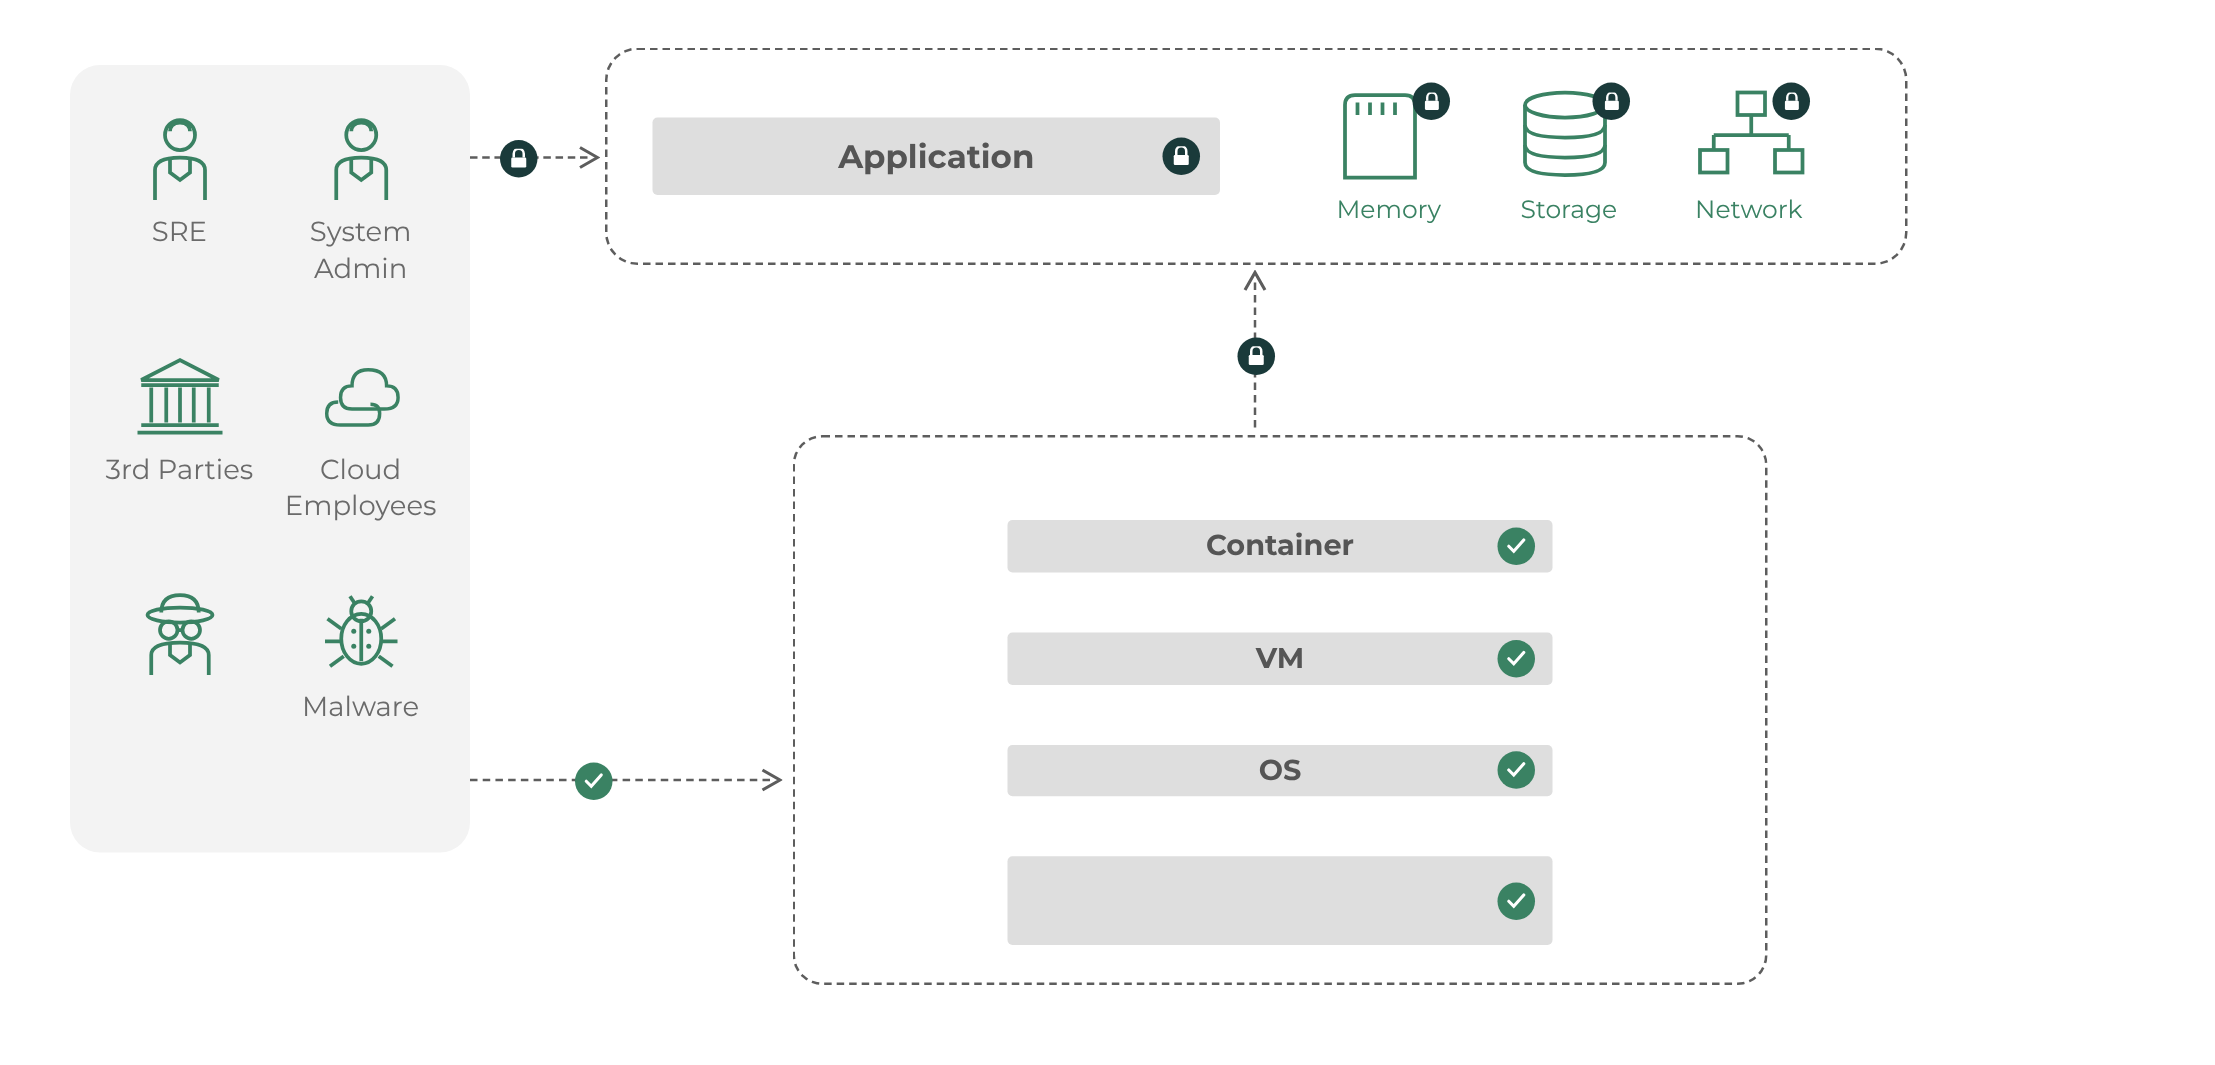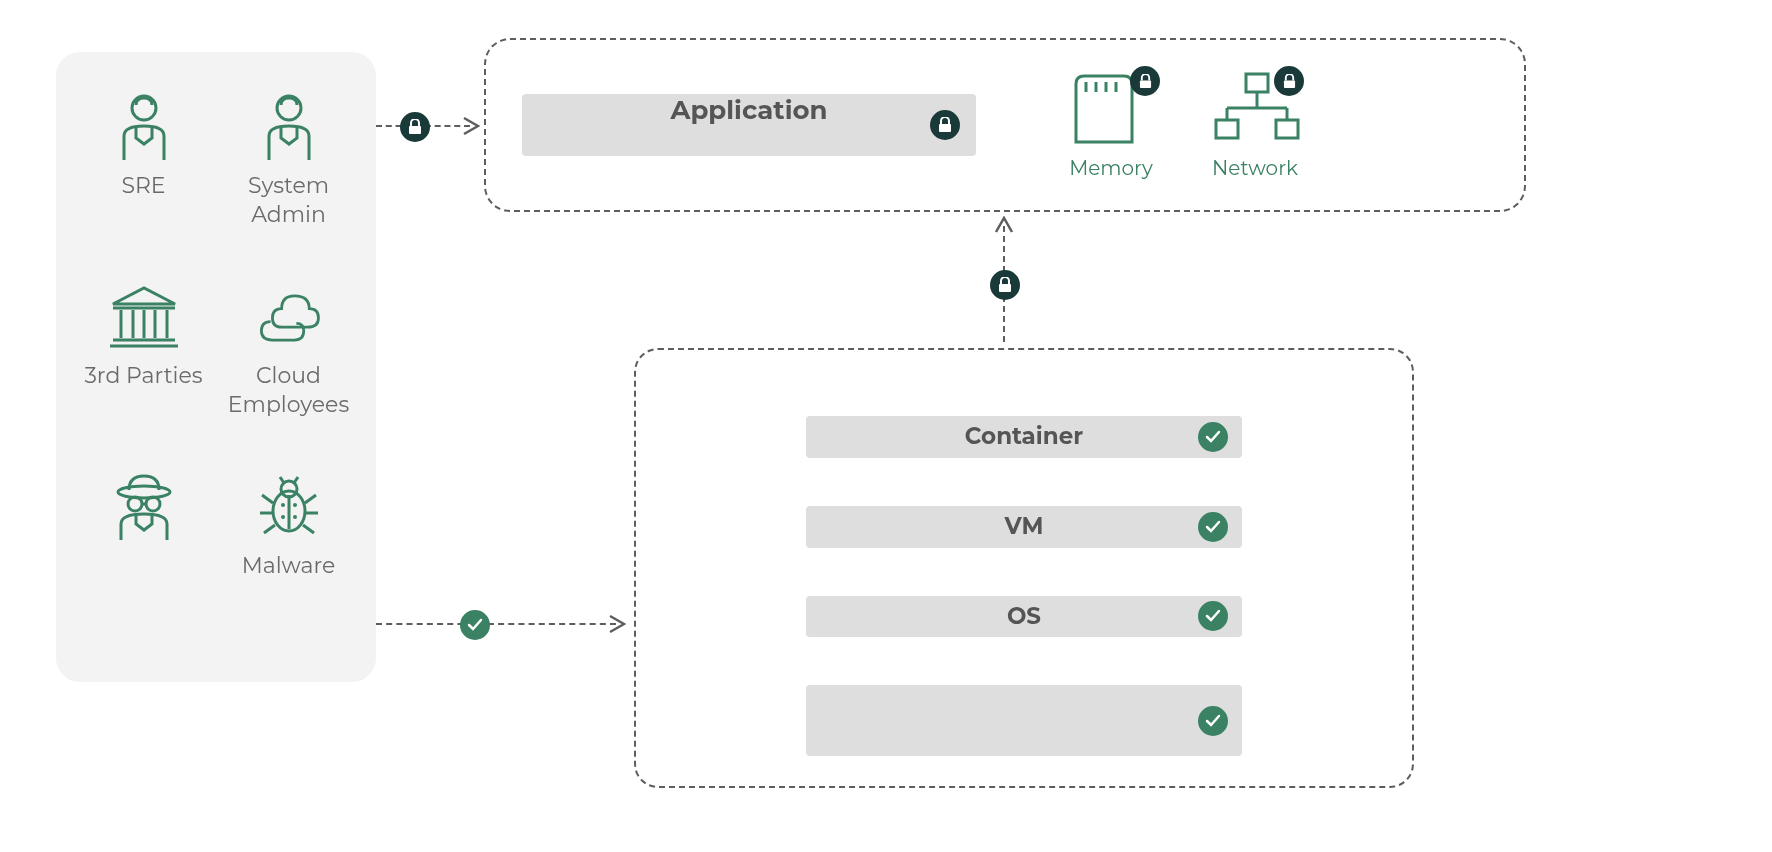--- a/index.html
+++ b/index.html
@@ -56,21 +56,21 @@
     align-items: center;
     padding: 0 36px;
     gap: 50px;
   }
   .application-pill {
     background: #dedede;
     border-radius: 4px;
     height: 62px;
     width: 454px;
     display: flex;
-    align-items: flex-start;
+    align-items: center;
     justify-content: center;
     position: relative;
   }
   .application-label {
     font-size: 26px;
     font-weight: 700;
     color: #555;
   }
   .lock-badge-dark {
     width: 30px;
@@ -260,20 +260,37 @@
           <svg width="13" height="15" viewBox="0 0 14 16">
               <path d="M3 7 V4 a4 4 0 0 1 8 0 V7" stroke="#fff" stroke-width="2" fill="none"></path>
               <rect x="1" y="7" width="12" height="8" rx="1" fill="#fff"></rect>
             </svg>
         </div>
       </div>
       <div class="resource-label">Memory</div>
     </div>
     <div class="resource-item">
       <div class="resource-icon-wrap">
+        <svg width="84" height="76" viewBox="0 0 84 76">
+          <ellipse cx="42" cy="14" rx="32" ry="10" class="green-stroke"></ellipse>
+          <path d="M10 14 L10 60 Q10 70 42 70 Q74 70 74 60 L74 14" class="green-stroke"></path>
+          <path d="M10 30 Q10 40 42 40 Q74 40 74 30" class="green-stroke"></path>
+          <path d="M10 46 Q10 56 42 56 Q74 56 74 46" class="green-stroke"></path>
+        </svg>
+        <div class="lock-badge-dark" style="right:-4px; top:-4px;">
+          <svg width="13" height="15" viewBox="0 0 14 16">
+              <path d="M3 7 V4 a4 4 0 0 1 8 0 V7" stroke="#fff" stroke-width="2" fill="none"></path>
+              <rect x="1" y="7" width="12" height="8" rx="1" fill="#fff"></rect>
+            </svg>
+        </div>
+      </div>
+      <div class="resource-label">Storage</div>
+    </div>
+    <div class="resource-item">
+      <div class="resource-icon-wrap">
         <svg width="94" height="76" viewBox="0 0 94 76">
           <rect x="36" y="4" width="22" height="18" class="green-stroke"></rect>
           <rect x="6" y="50" width="22" height="18" class="green-stroke"></rect>
           <rect x="66" y="50" width="22" height="18" class="green-stroke"></rect>
           <line x1="47" y1="22" x2="47" y2="38" class="green-stroke"></line>
           <line x1="17" y1="38" x2="77" y2="38" class="green-stroke"></line>
           <line x1="17" y1="38" x2="17" y2="50" class="green-stroke"></line>
           <line x1="77" y1="38" x2="77" y2="50" class="green-stroke"></line>
         </svg>
         <div class="lock-badge-dark" style="right:-4px; top:-4px;">

